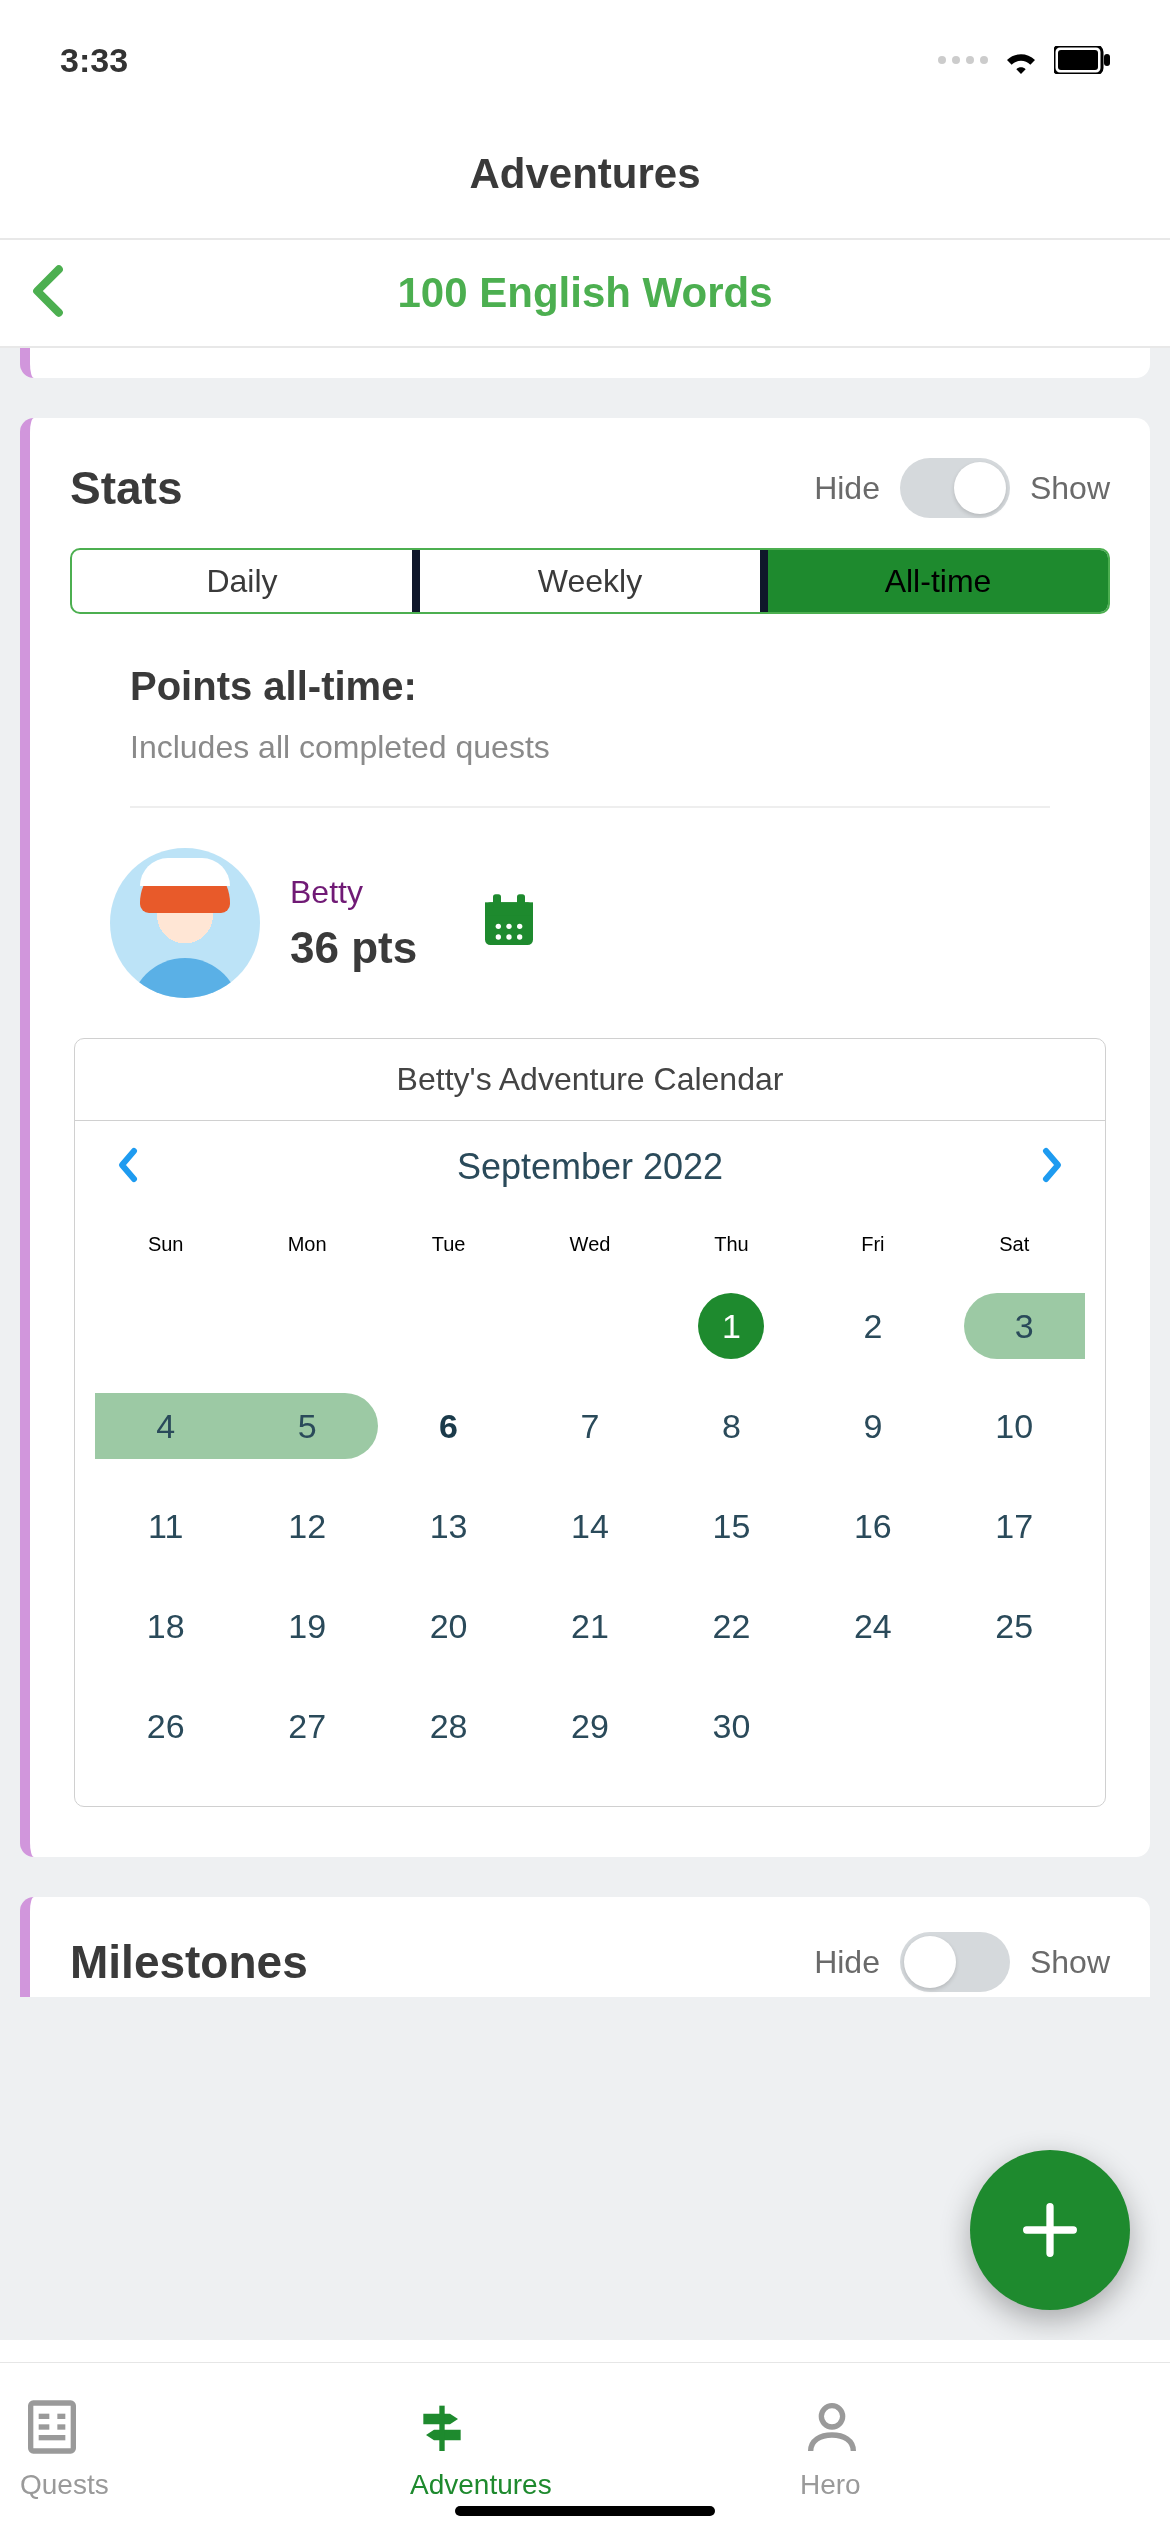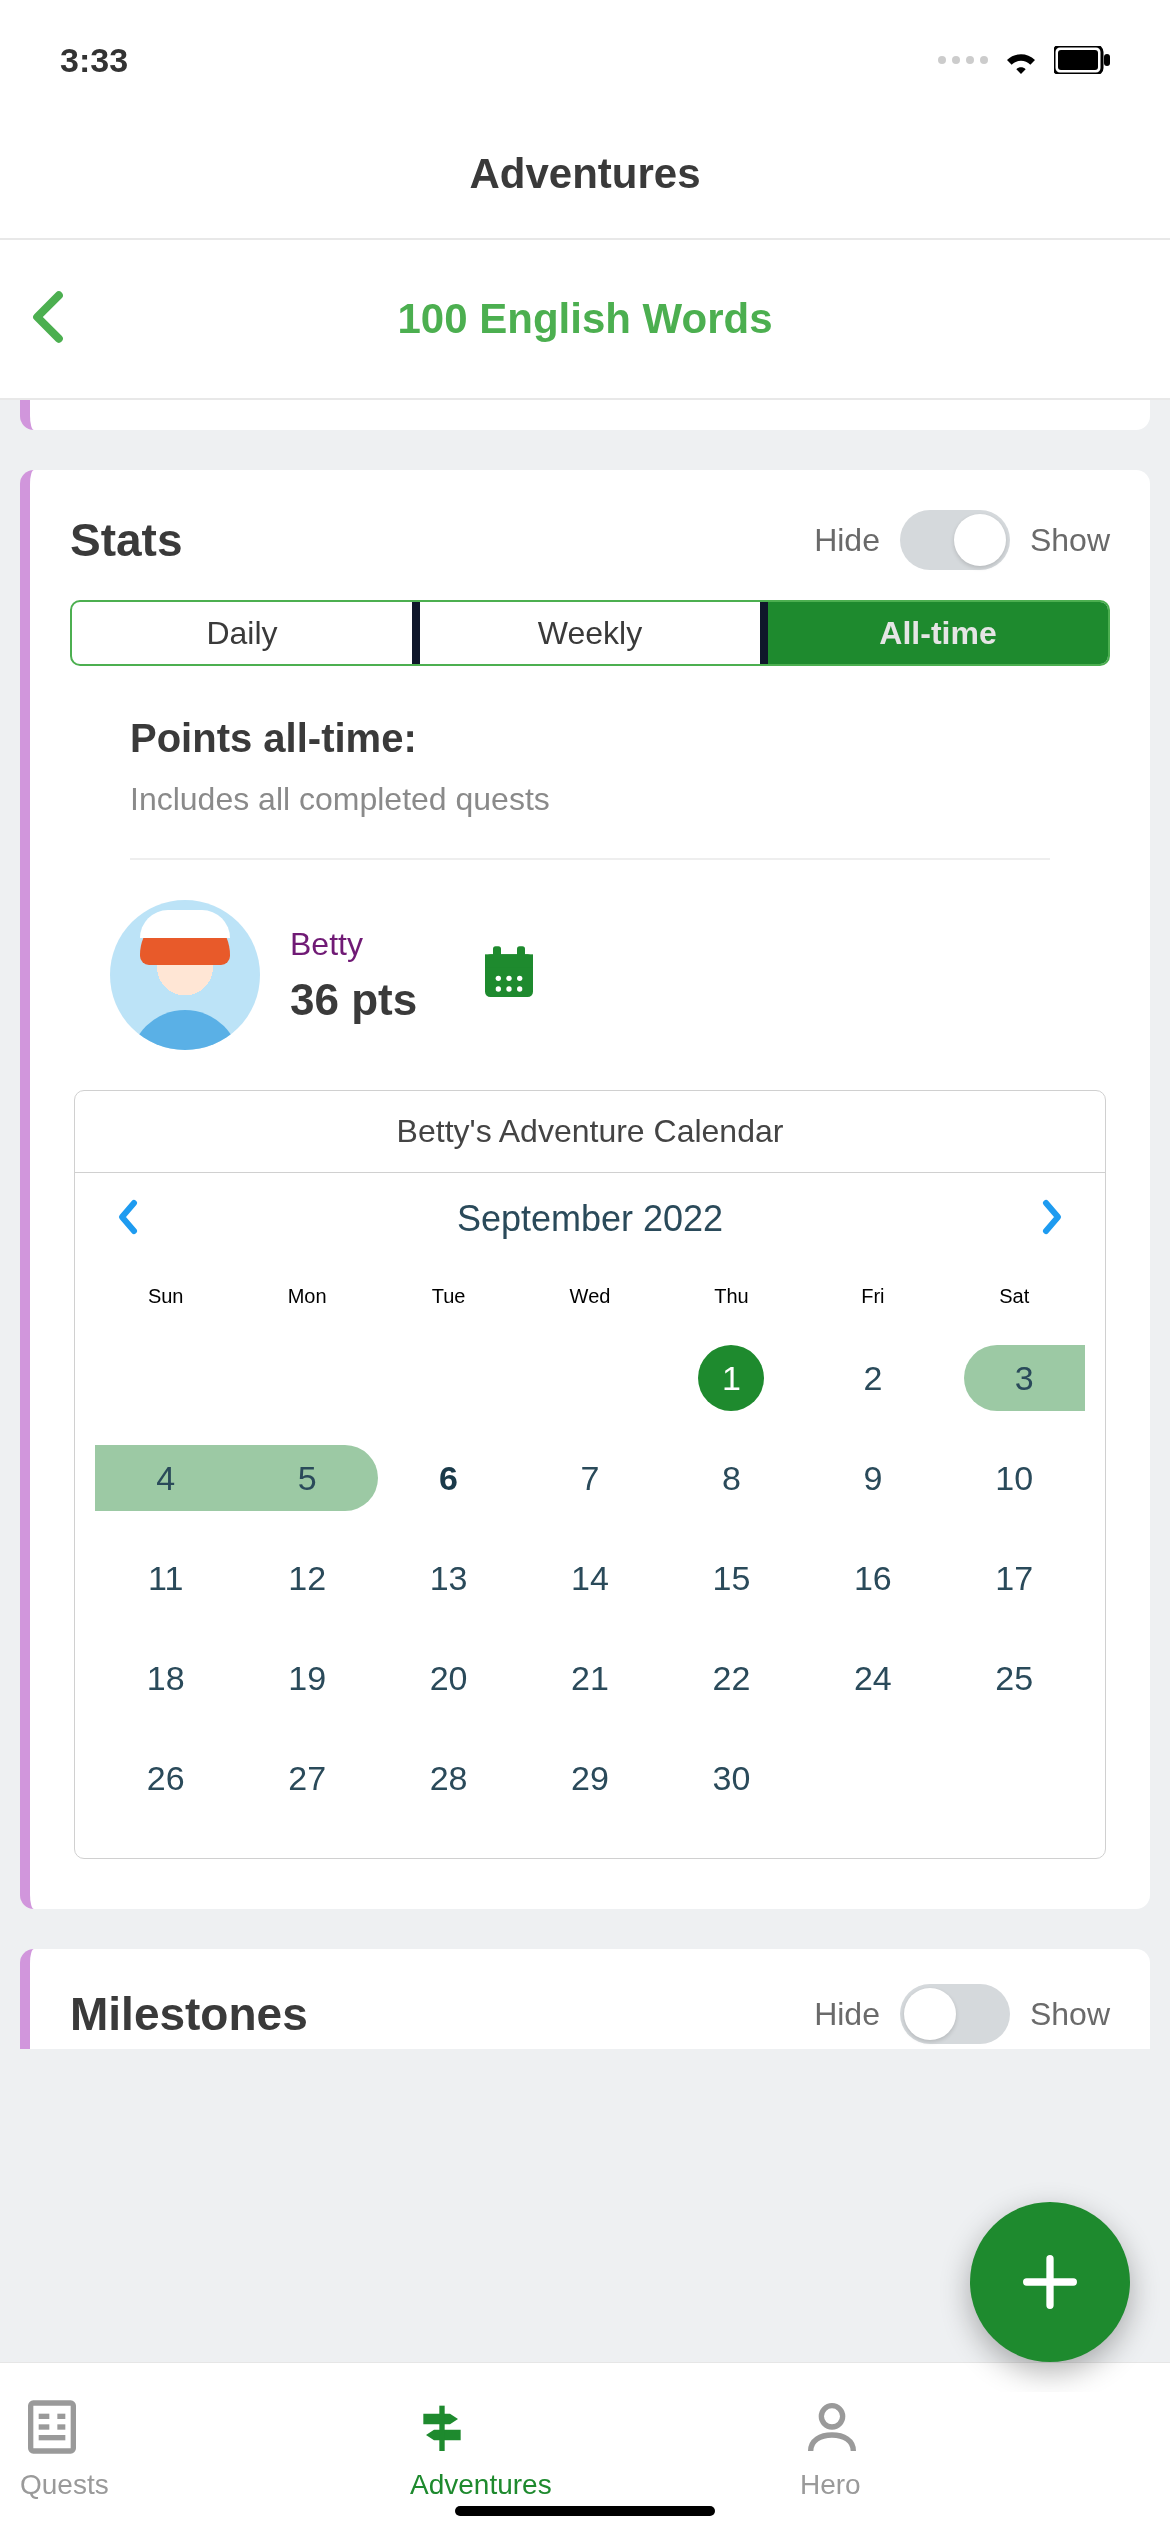--- a/index.html
+++ b/index.html
@@ -2,36 +2,36 @@
 <html><head>
 <meta charset="utf-8">
 <style>
   * { box-sizing: border-box; margin: 0; padding: 0; }
   html, body { width: 1170px; height: 2532px; font-family: -apple-system, Helvetica, Arial, sans-serif; background: #fff; color: #333; }
   .status-bar { height: 120px; display: flex; align-items: center; justify-content: space-between; padding: 0 60px; font-weight: 600; font-size: 34px; }
   .status-right { display: flex; align-items: center; gap: 14px; }
   .dots { display: flex; gap: 6px; }
   .dot { width: 8px; height: 8px; border-radius: 50%; background: #ccc; }
   .page-title { text-align: center; font-size: 42px; font-weight: 700; color: #3a3a3a; padding: 30px 0 40px; }
-  .subheader { display: flex; align-items: center; border-top: 2px solid #e8e8e8; border-bottom: 2px solid #e8e8e8; height: 162px; position: relative; }
+  .subheader { display: flex; align-items: center; border-top: 2px solid #e8e8e8; border-bottom: 2px solid #e8e8e8; height: 110px; position: relative; }
   .back { position: absolute; left: 30px; color: #4caf50; }
   .subtitle { flex: 1; text-align: center; font-size: 42px; font-weight: 700; color: #4caf50; }
   .scroll { background: #eef0f2; padding: 0 20px 200px; position: relative; height: calc(2532px - 120px - 120px - 130px - 170px); overflow: hidden; }
   .card-stub { background: #fff; border-radius: 0 0 14px 14px; height: 30px; border-left: 10px solid #d196dc; margin-bottom: 40px; }
   .card { background: #fff; border-radius: 14px; border-left: 10px solid #d196dc; padding: 40px 40px 50px; position: relative; margin-bottom: 40px; }
   .card-header { display: flex; align-items: center; justify-content: space-between; margin-bottom: 30px; }
   .card-title { font-size: 46px; font-weight: 700; color: #3a3a3a; }
   .toggle-group { display: flex; align-items: center; gap: 20px; font-size: 32px; color: #6a6a6a; }
   .toggle { width: 110px; height: 60px; background: #d5d9dc; border-radius: 40px; position: relative; }
   .toggle .knob { width: 52px; height: 52px; background: #fff; border-radius: 50%; position: absolute; top: 4px; right: 4px; box-shadow: 0 2px 4px rgba(0,0,0,0.15); }
   .toggle.off .knob { right: auto; left: 4px; }
   .seg { display: flex; border: 2px solid #4caf50; border-radius: 10px; overflow: hidden; height: 66px; margin-bottom: 50px; }
   .seg-item { flex: 1; display: flex; align-items: center; justify-content: center; font-size: 32px; color: #3a3a3a; border-right: 8px solid #0f172a; }
   .seg-item:last-child { border-right: none; }
-  .seg-item.active { background: #1e8a2e; color: #e5e5e5; font-weight: 700; }
+  .seg-item.active { background: #1e8a2e; color: #000000; font-weight: 400; }
   .points-block { padding: 0 60px; }
   .points-title { font-size: 40px; font-weight: 600; color: #3a3a3a; margin-bottom: 20px; margin-top: 16px; }
   .points-sub { font-size: 32px; color: #8a8a8a; margin-bottom: 40px; }
   .divider { height: 2px; background: #eee; margin: 0 0 40px; }
   .user-row { display: flex; align-items: center; gap: 30px; padding: 0 40px 40px; }
   .avatar { width: 150px; height: 150px; border-radius: 50%; background: radial-gradient(circle at 50% 45%, #ffe6d5 0 25%, #00000000 25%), linear-gradient(#bce3f7,#bce3f7); position: relative; overflow: hidden; flex-shrink: 0; }
   .avatar::before { content:""; position:absolute; top:10px; left:30px; width:90px; height:55px; border-radius:50px 50px 10px 10px; background:#e85a2a; }
   .avatar::after { content:""; position:absolute; top:10px; left:30px; width:90px; height:28px; border-radius:50px 50px 0 0; background:#fff; }
   .avatar .body { position:absolute; bottom:-20px; left:20px; width:110px; height:60px; background:#5ab0e6; border-radius:60px 60px 0 0; }
   .user-name { font-size: 32px; color: #701a75; margin-bottom: 12px; }

